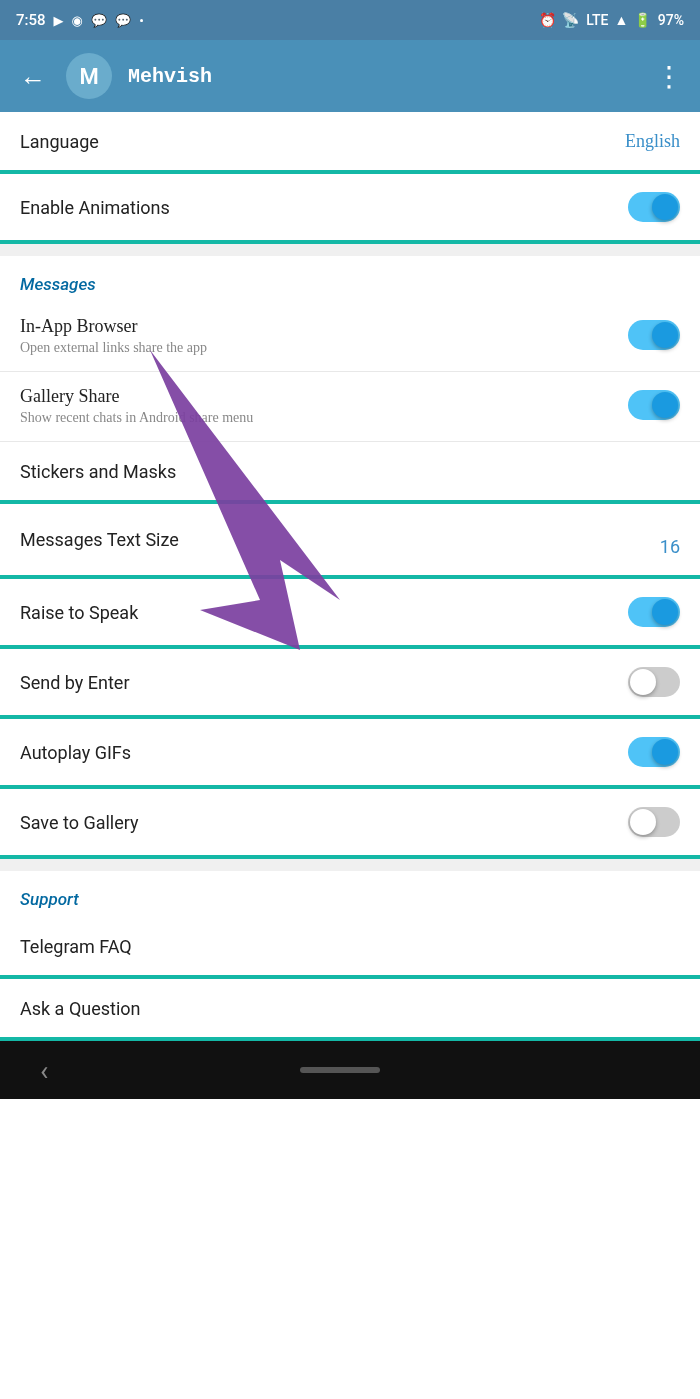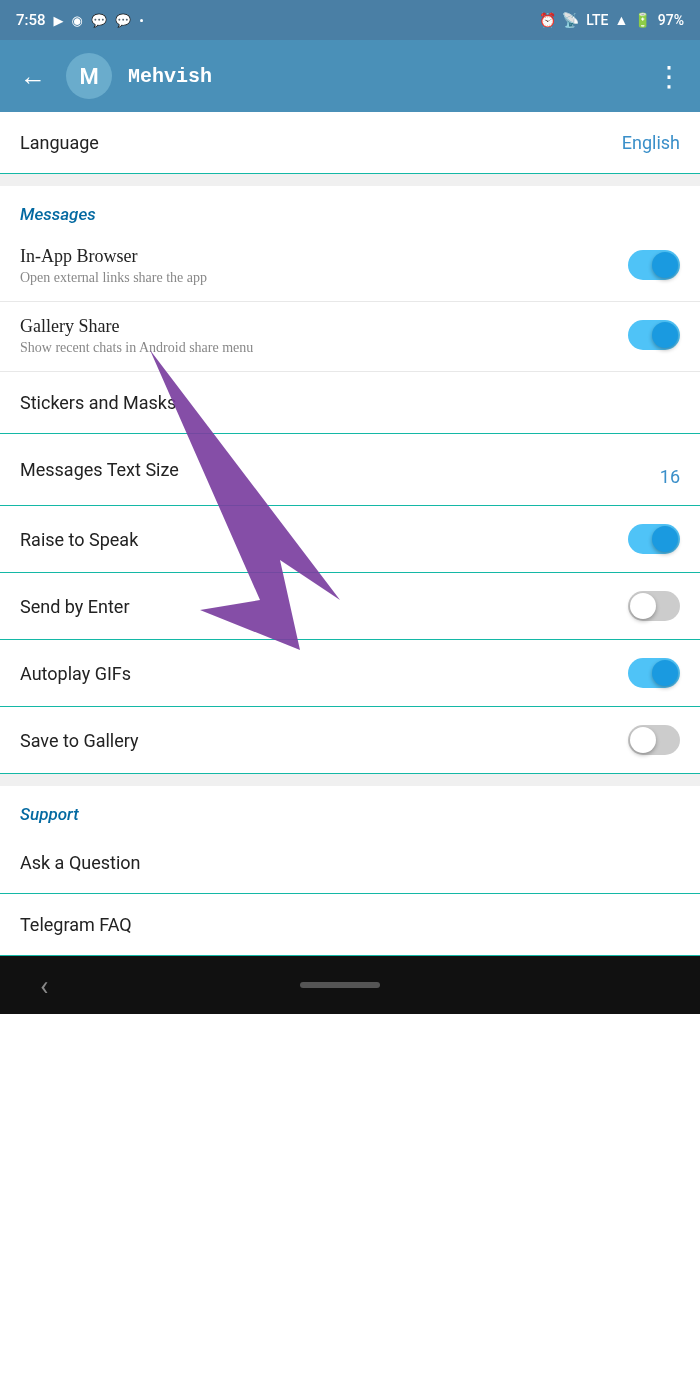--- a/index.html
+++ b/index.html
@@ -62,21 +62,21 @@
     
     .settings-container {
       background: #fff;
     }
 
     .setting-row {
       display: flex;
       align-items: center;
       justify-content: space-between;
       padding: 18px 20px;
-      border-bottom: 1px solid #14b8a6;
+      border-bottom: 4px solid #14b8a6;
       min-height: 62px;
     }
     .setting-row-multi {
       display: flex;
       align-items: flex-start;
       justify-content: space-between;
       padding: 14px 20px;
       border-bottom: 1px solid #e8e8e8;
       min-height: 70px;
       font-family: Liberation Serif, serif;
@@ -88,20 +88,21 @@
     }
     .setting-sublabel {
       font-size: 14px;
       color: #888;
       margin-top: 3px;
     }
     .setting-value-blue {
       font-size: 18px;
       color: #3a8fc9;
       font-weight: 400;
+      font-family: Liberation Serif, serif;
     }
     .setting-value-num {
       font-size: 18px;
       color: #3a8fc9;
       font-weight: 400;
       margin-top: 14px;
     }
 
     
     .toggle {
@@ -208,20 +209,24 @@
     <div class="app-bar-menu">⋮</div>
   </div>
 
   <div class="settings-container">
 
     <div class="setting-row">
       <span class="setting-label">Language</span>
       <span class="setting-value-blue">English</span>
     </div>
 
+    <div class="setting-row">
+      <span class="setting-label">Enable Animations</span>
+      <div class="toggle on"></div>
+    </div>
 
     <div class="section-sep"></div>
 
     <div class="section-header">
       <span class="section-title">Messages</span>
     </div>
 
     <div class="setting-row-multi">
       <div>
         <div class="setting-label">In-App Browser</div>
@@ -267,25 +272,25 @@
       <div class="toggle off"></div>
     </div>
 
     <div class="section-sep"></div>
 
     <div class="section-header">
       <span class="section-title">Support</span>
     </div>
 
     <div class="setting-row">
+      <span class="setting-label">Telegram FAQ</span>
+    </div>
+
+    <div class="setting-row">
       <span class="setting-label">Ask a Question</span>
-    </div>
-
-    <div class="setting-row">
-      <span class="setting-label">Telegram FAQ</span>
     </div>
 
   </div>
 
   <svg style="position:absolute; top:340px; left:120px; pointer-events:none; z-index:20;" width="360" height="320" viewBox="0 0 360 320">
 
     <polygon points="30,10 220,260 160,220 180,310 80,270 140,260" fill="#7B3FA0" opacity="0.92"></polygon>
   </svg>
 
   <div class="bottom-nav" style="margin-top: auto;">

